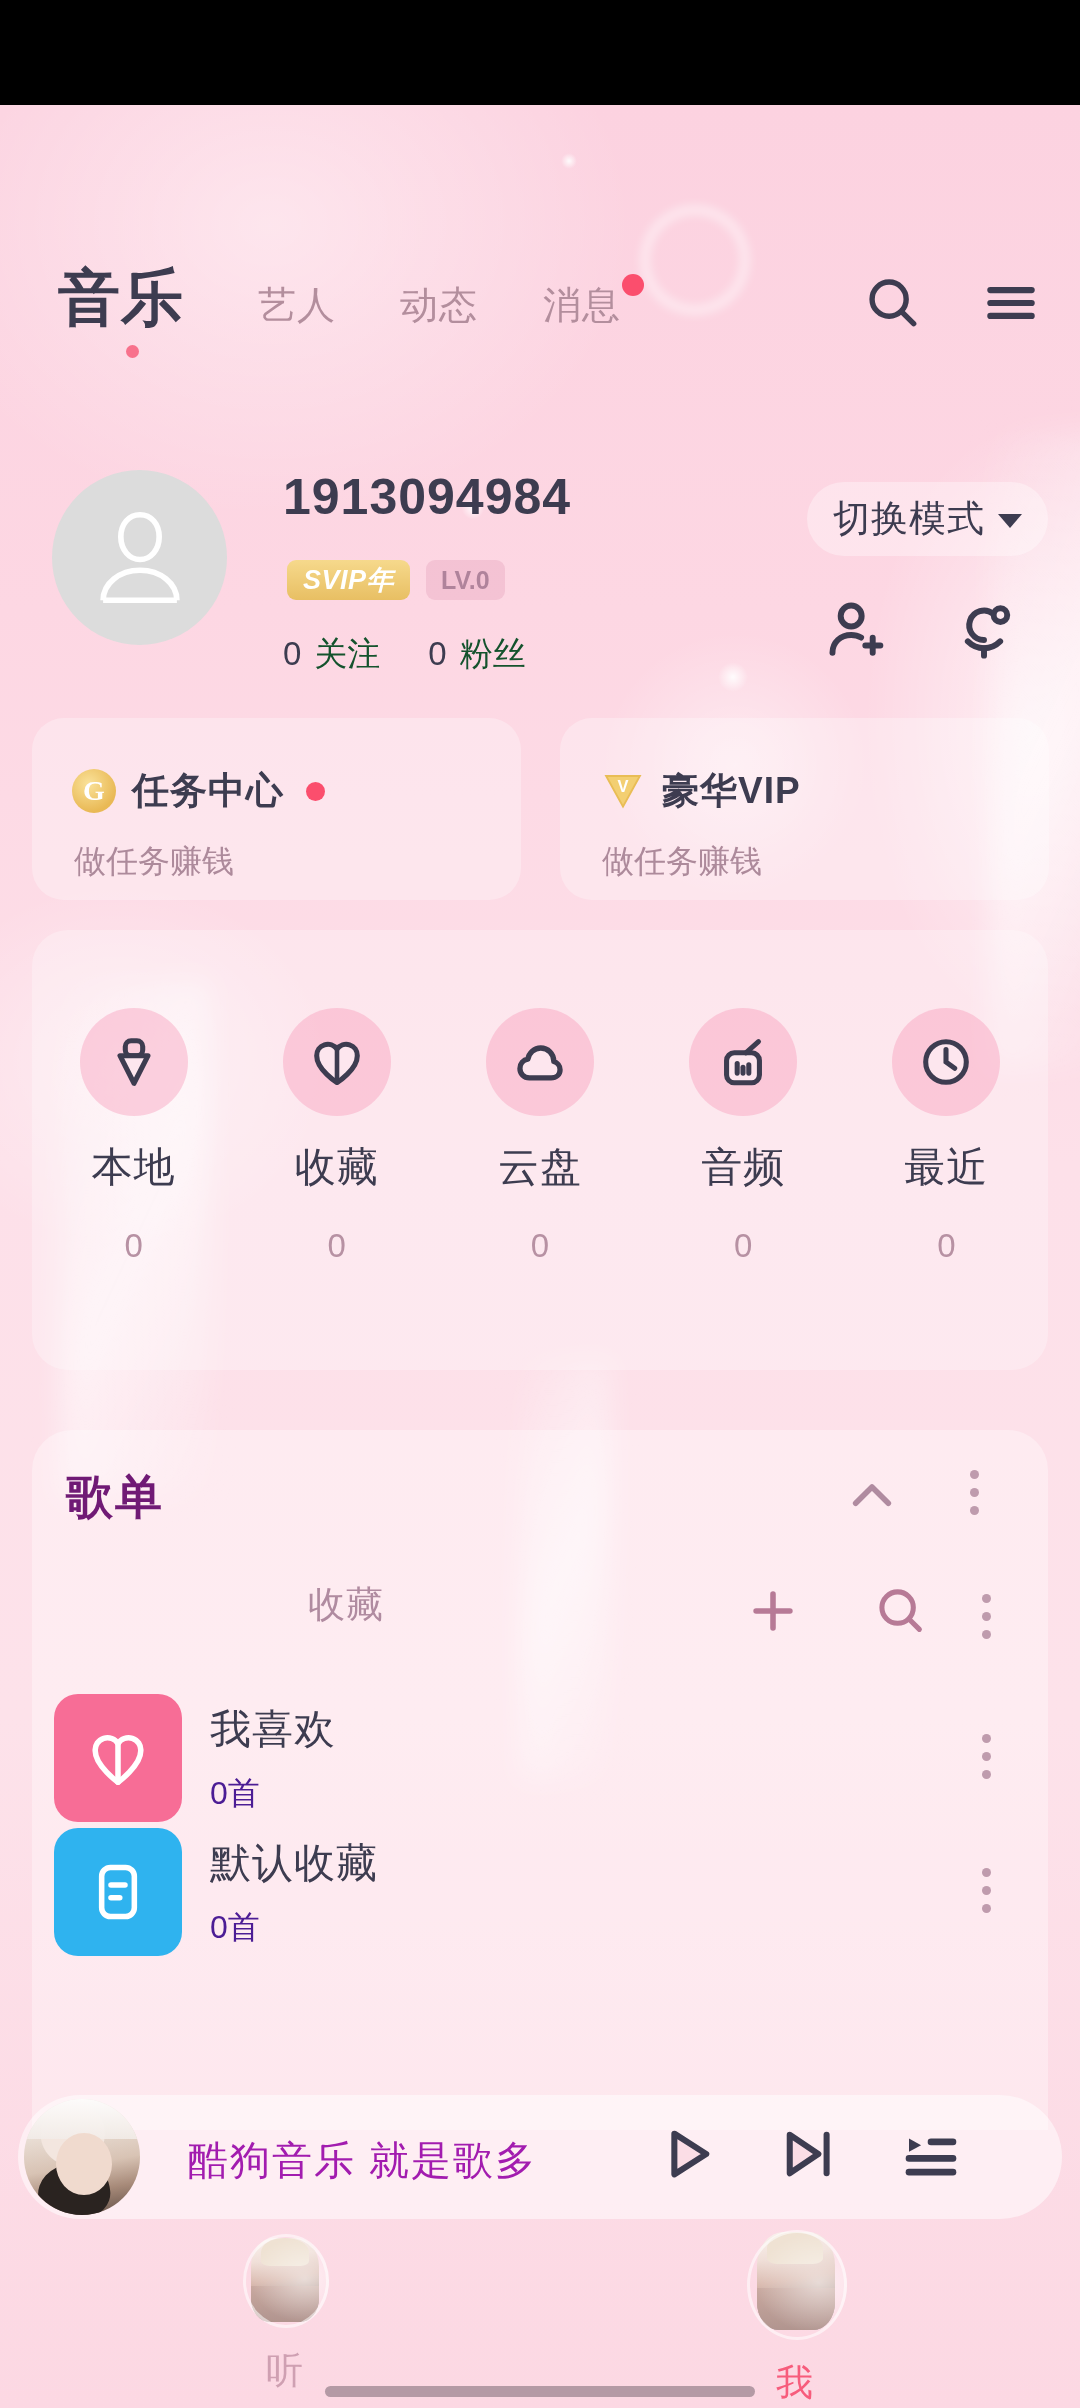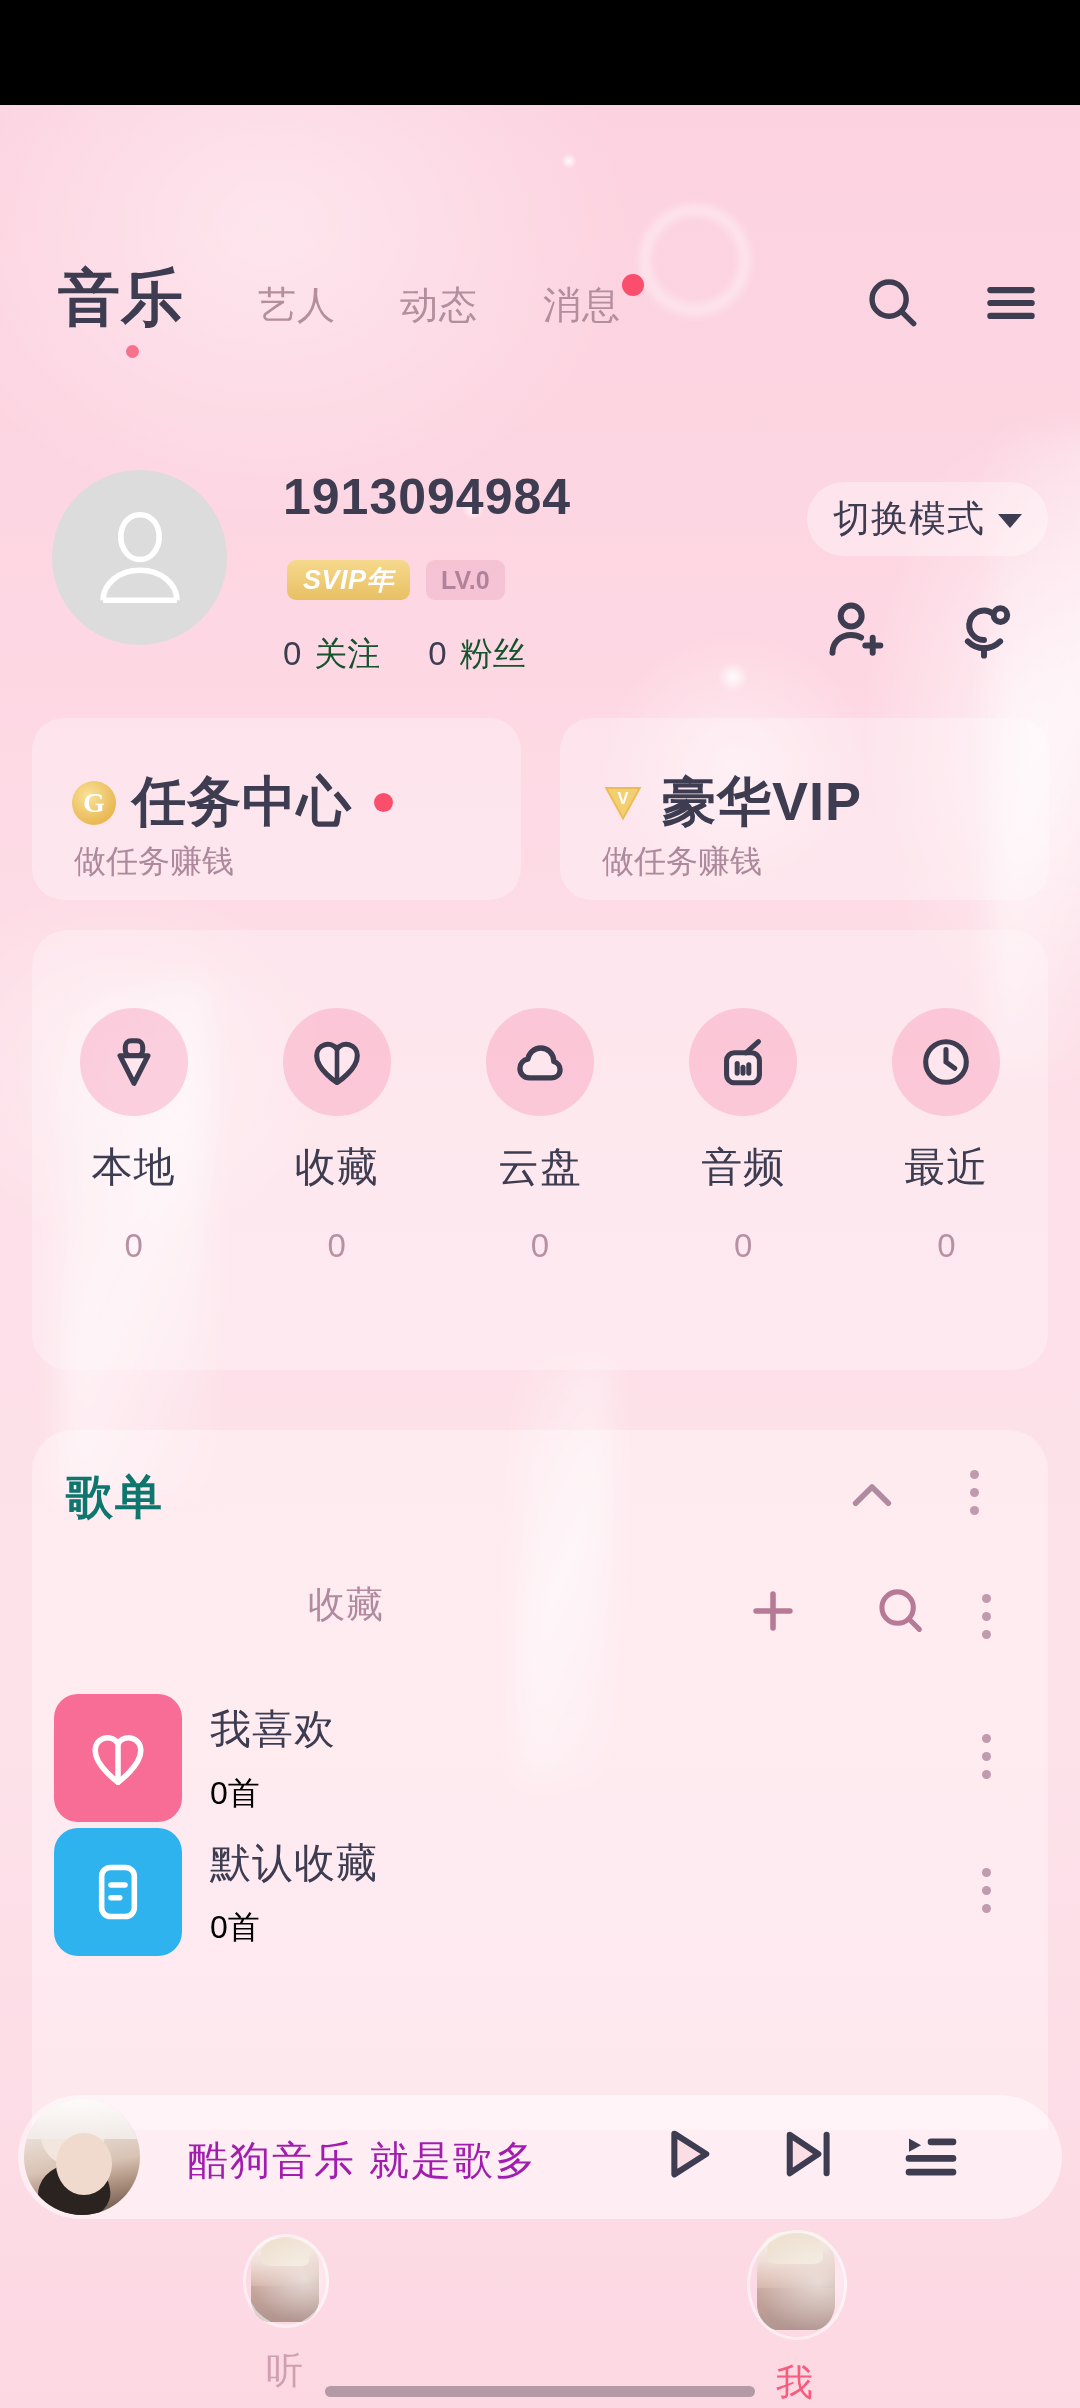--- a/index.html
+++ b/index.html
@@ -115,21 +115,21 @@
 
   
   .cards{ position:absolute; left:0; top:718px; width:1080px; height:182px; z-index:10; }
   .card{
     position:absolute; top:0; width:489px; height:182px; border-radius:32px;
     background:rgba(255,255,255,.30);
   }
   .card.c1{ left:32px; }
   .card.c2{ left:560px; }
   .card-title-row{ position:absolute; left:40px; top:48px; display:flex; align-items:center; gap:16px; }
-  .card-title{ font-size:54px; font-weight:700; color:#3d3c50; letter-spacing:1px; }
+  .card-title{ font-size:37px; font-weight:700; color:#3d3c50; letter-spacing:1px; }
   .card-dot{ width:19px; height:19px; border-radius:50%; background:#fb4e6d; margin-left:6px; }
   .card-sub{
     position:absolute; left:42px; top:122px;
     font-size:32px; color:#ad8a9b;
   }
   .coin{
     width:44px; height:44px; border-radius:50%;
     background:radial-gradient(circle at 38% 34%, #fae29a, #e9b955 70%);
     display:flex; align-items:center; justify-content:center;
     color:#fff; font-size:28px; font-weight:700; font-family:"Liberation Serif",serif;
@@ -154,21 +154,21 @@
   .qcount{ margin-top:32px; font-size:33px; color:#b791a3; }
 
   
   .panel{
     position:absolute; left:32px; top:1430px; width:1016px; height:700px;
     border-radius:40px 40px 0 0; background:rgba(255,255,255,.34); z-index:10;
   }
   .panel-head{ position:absolute; left:0; top:0; width:1016px; height:120px; }
   .panel-title{
     position:absolute; left:34px; top:36px;
-    font-size:47px; font-weight:700; color:#0f766e; letter-spacing:2px;
+    font-size:47px; font-weight:700; color:#701a75; letter-spacing:2px;
   }
   .panel-chevron{ position:absolute; left:812px; top:44px; }
   .panel-more{ position:absolute; left:938px; top:40px; }
 
   .tabs-row{ position:absolute; left:0; top:138px; width:1016px; height:100px; }
   .pl-tab{
     position:absolute; height:74px; border-radius:22px;
     display:flex; align-items:center; padding:0 28px;
     font-size:37px; letter-spacing:1px;
   }
@@ -183,21 +183,21 @@
   .pl-thumb{
     position:absolute; left:22px; top:0; width:128px; height:128px;
     border-radius:24px; display:flex; align-items:center; justify-content:center;
   }
   .pl-thumb.pink{ background:#f76d96; }
   .pl-thumb.blue{ background:#2fb3ef; }
   .pl-name{
     position:absolute; left:178px; top:8px;
     font-size:41px; color:#3d3c50; letter-spacing:1px;
   }
-  .pl-count{ position:absolute; left:178px; top:78px; font-size:32px; color:#000000; }
+  .pl-count{ position:absolute; left:178px; top:78px; font-size:32px; color:#4c1d95; }
   .pl-more{ position:absolute; left:950px; top:40px; }
 
   
   .miniplayer{
     position:absolute; left:18px; top:2095px; width:1044px; height:124px;
     border-radius:62px; background:rgba(255,255,255,.52); z-index:30;
   }
   .mp-art{
     position:absolute; left:6px; top:4px; width:116px; height:116px; border-radius:50%;
     overflow:hidden;

